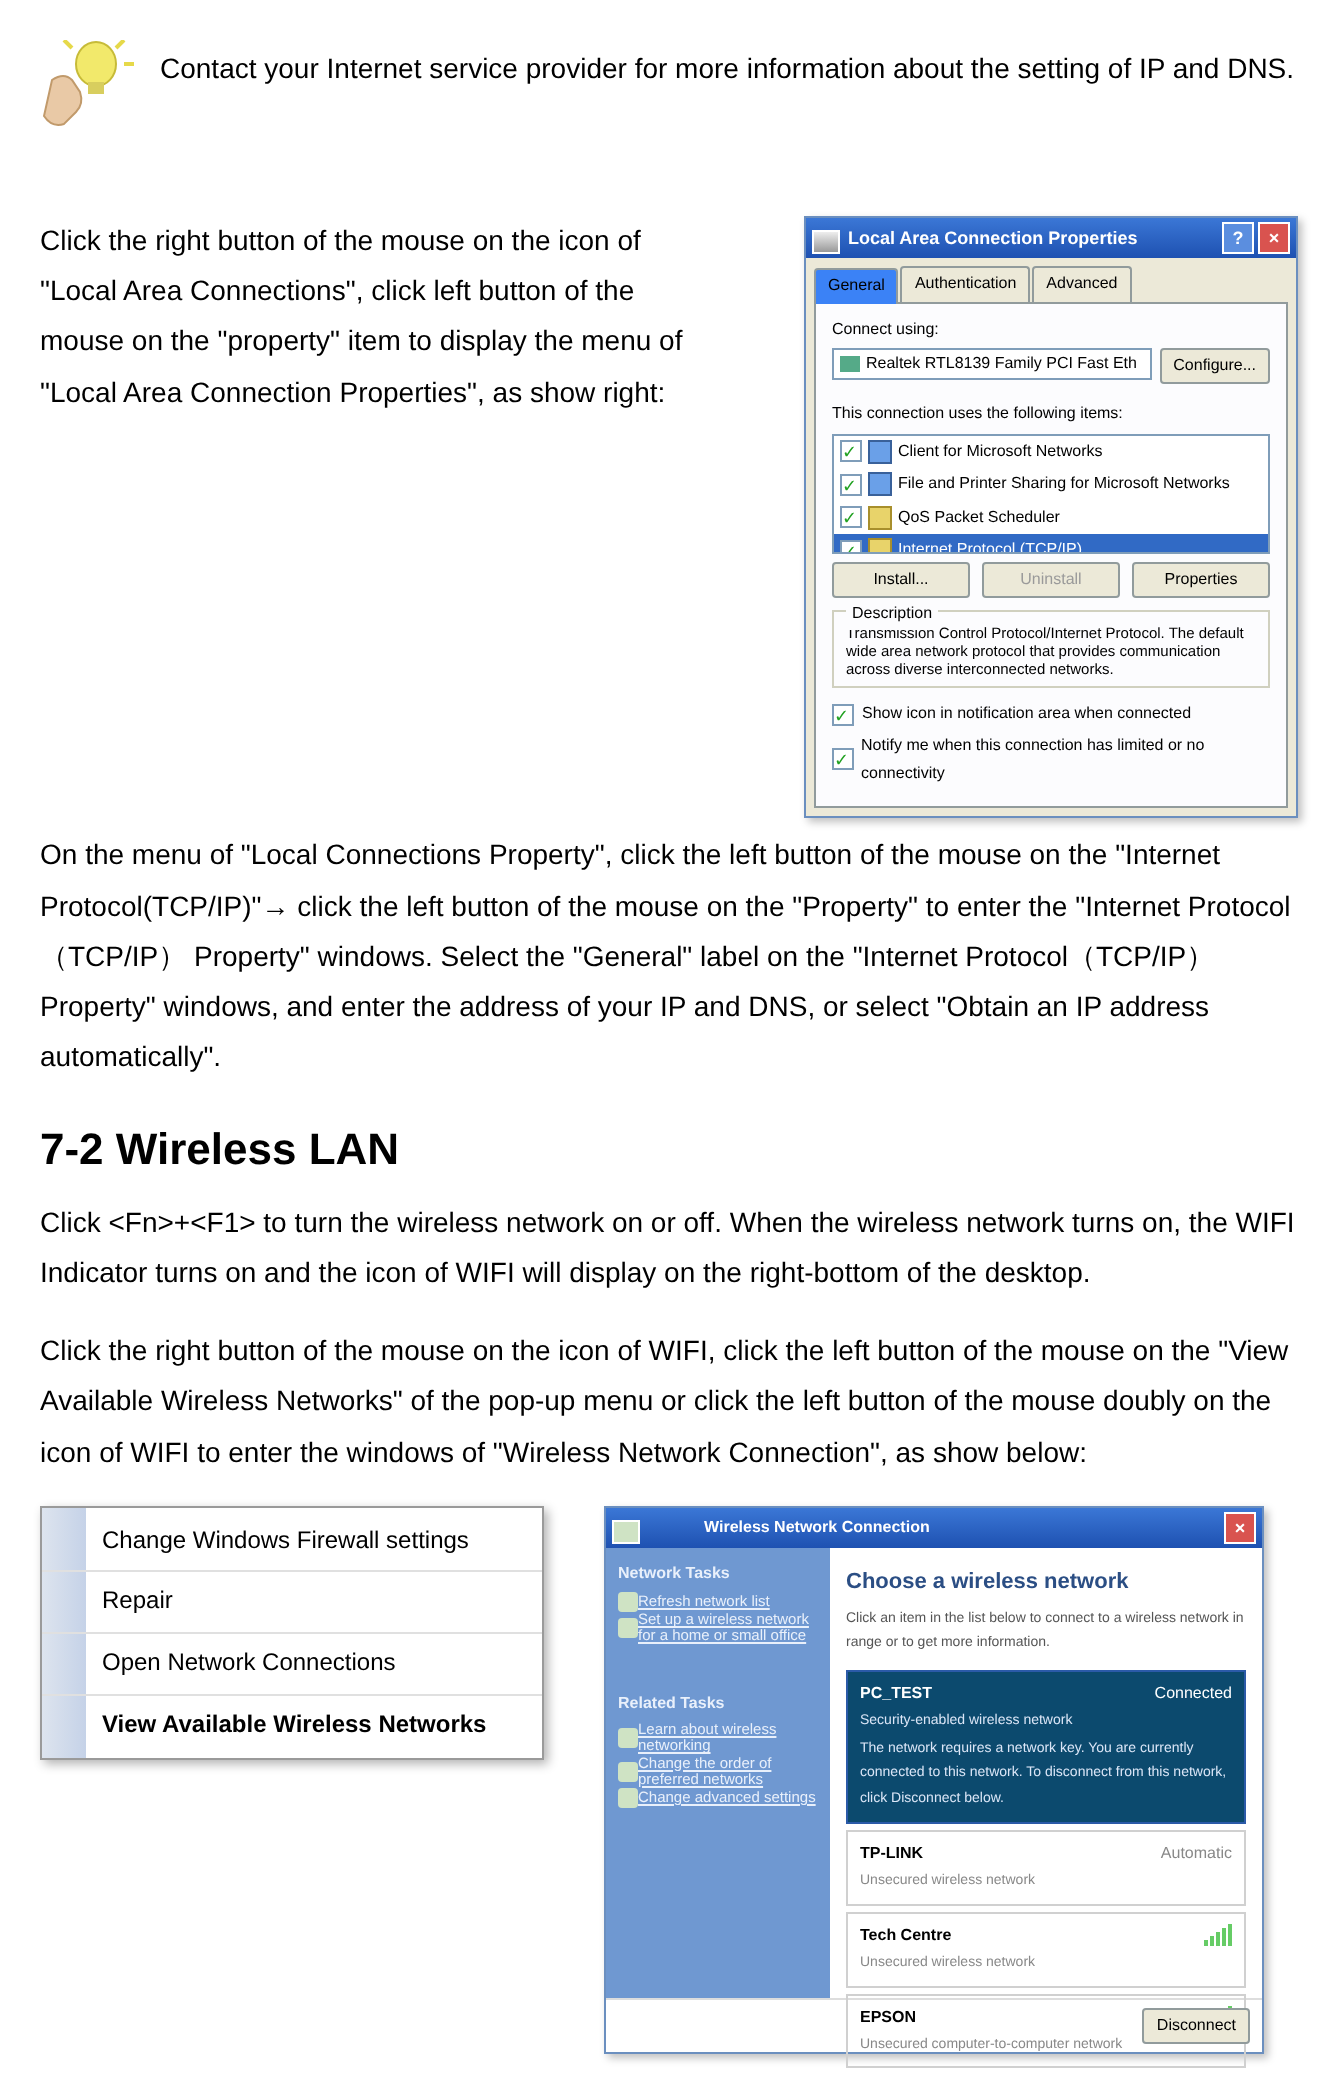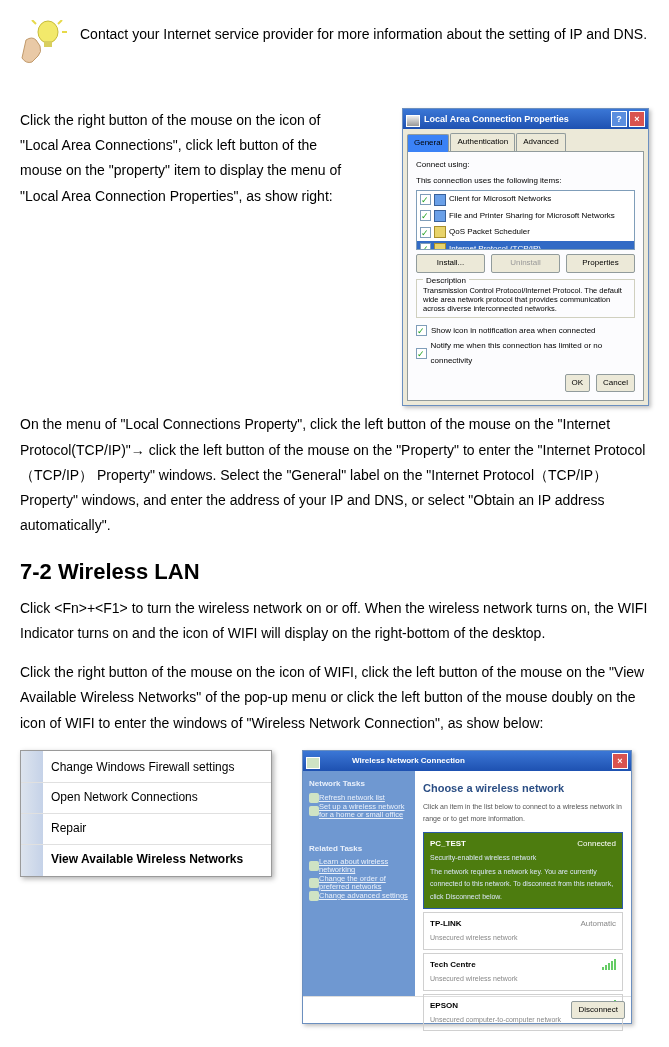--- a/index.html
+++ b/index.html
@@ -134,21 +134,21 @@
     display:flex;flex-direction:column;gap:6px;
   }
   .side-h{font-weight:bold;font-size:8px;color:#e9f0fb;margin-bottom:2px;}
   .side-link{display:flex;gap:0;align-items:center;color:#e9f0fb;line-height:1.1;text-decoration:underline;}
   .slink-icon{width:10px;height:10px;background:#cfe3c4;border-radius:2px;flex-shrink:0;}
   .side-sep{height:10px;}
   .wlan-main{flex:1;padding:8px;background:#fff;}
   .wlan-main h4{margin:0 0 2px 0;font-size:11px;color:#2b4e84;}
   .wlan-sub{font-size:7px;color:#555;margin-bottom:6px;}
   .netitem{border:1px solid #d0d0d0;padding:4px 6px;margin-bottom:3px;}
-  .netitem.sel{background:#4d7c0f;color:#fff;border-color:#2b5aa8;}
+  .netitem.sel{background:#0c4a6e;color:#fff;border-color:#2b5aa8;}
   .netitem .nh{display:flex;justify-content:space-between;align-items:center;font-size:8px;}
   .netitem .nname{font-weight:bold;}
   .netitem .nsub{font-size:7px;color:#888;margin-top:1px;}
   .netitem.sel .nsub{color:#dbe6f7;}
   .bars{display:flex;gap:1px;align-items:flex-end;height:10px;}
   .bars span{width:2px;background:#6c6;display:block;}
   .bars span:nth-child(1){height:3px;}
   .bars span:nth-child(2){height:5px;}
   .bars span:nth-child(3){height:7px;}
   .bars span:nth-child(4){height:9px;}
@@ -182,20 +182,27 @@
       <div class="winbtn help">?</div>
       <div class="winbtn">×</div>
     </div>
     <div class="dlg-tabs">
       <div class="dlg-tab active">General</div>
       <div class="dlg-tab">Authentication</div>
       <div class="dlg-tab">Advanced</div>
     </div>
     <div class="dlg-body">
       <div class="lbl">Connect using:</div>
+      <div class="combo-row">
+        <div class="combo">
+          <div class="nic-icon"></div>
+          <span>Realtek RTL8139 Family PCI Fast Eth</span>
+        </div>
+        <div class="btn-xp">Configure...</div>
+      </div>
       <div class="lbl">This connection uses the following items:</div>
       <div class="listbox">
         <div class="litem">
             <div class="chk on"></div>
             <div class="li-icon"></div>
             <span>Client for Microsoft Networks</span>
           </div>
         <div class="litem">
             <div class="chk on"></div>
             <div class="li-icon"></div>
@@ -222,46 +229,42 @@
         <div class="desc-text">Transmission Control Protocol/Internet Protocol. The default wide area network protocol that provides communication across diverse interconnected networks.</div>
       </div>
       <div class="chkline">
           <div class="chk on"></div>
           <span>Show icon in notification area when connected</span>
         </div>
       <div class="chkline">
           <div class="chk on"></div>
           <span>Notify me when this connection has limited or no connectivity</span>
         </div>
-      <div class="footer-btns">
-        <div class="btn-xp">OK</div>
-        <div class="btn-xp">Cancel</div>
-      </div>
     </div>
   </div>
 </div>
 
 <div class="para" style="max-width:340px;">Click the right button of the mouse on the icon of "Local Area Connections", click left button of the mouse on the "property" item to display the menu of "Local Area Connection Properties", as show right:</div>
 
 <div class="clear"></div>
 
 <div class="para">On the menu of "Local Connections Property", click the left button of the mouse on the "Internet Protocol(TCP/IP)"→ click the left button of the mouse on the "Property" to enter the "Internet Protocol（TCP/IP） Property" windows. Select the "General" label on the "Internet Protocol（TCP/IP） Property" windows, and enter the address of your IP and DNS, or select "Obtain an IP address automatically".</div>
 
 <h2>7-2 Wireless LAN</h2>
 
 <div class="para">Click &lt;Fn&gt;+&lt;F1&gt; to turn the wireless network on or off. When the wireless network turns on, the WIFI Indicator turns on and the icon of WIFI will display on the right-bottom of the desktop.</div>
 <div class="para">Click the right button of the mouse on the icon of WIFI, click the left button of the mouse on the "View Available Wireless Networks" of the pop-up menu or click the left button of the mouse doubly on the icon of WIFI to enter the windows of "Wireless Network Connection", as show below:</div>
 
 <div class="fig-row">
 
   <div class="ctxmenu">
     <div class="mstrip"></div>
     <div class="ctxitem">Change Windows Firewall settings</div>
+    <div class="ctxitem">Repair</div>
     <div class="ctxitem">Open Network Connections</div>
-    <div class="ctxitem">Repair</div>
     <div class="ctxitem bold">View Available Wireless Networks</div>
   </div>
 
   <div class="wlanwin">
     <div class="dlg-titlebar">
       <div class="wifi-icon"></div>
       <span>Wireless Network Connection</span>
       <div class="spacer"></div>
       <div class="winbtn">×</div>
     </div>

